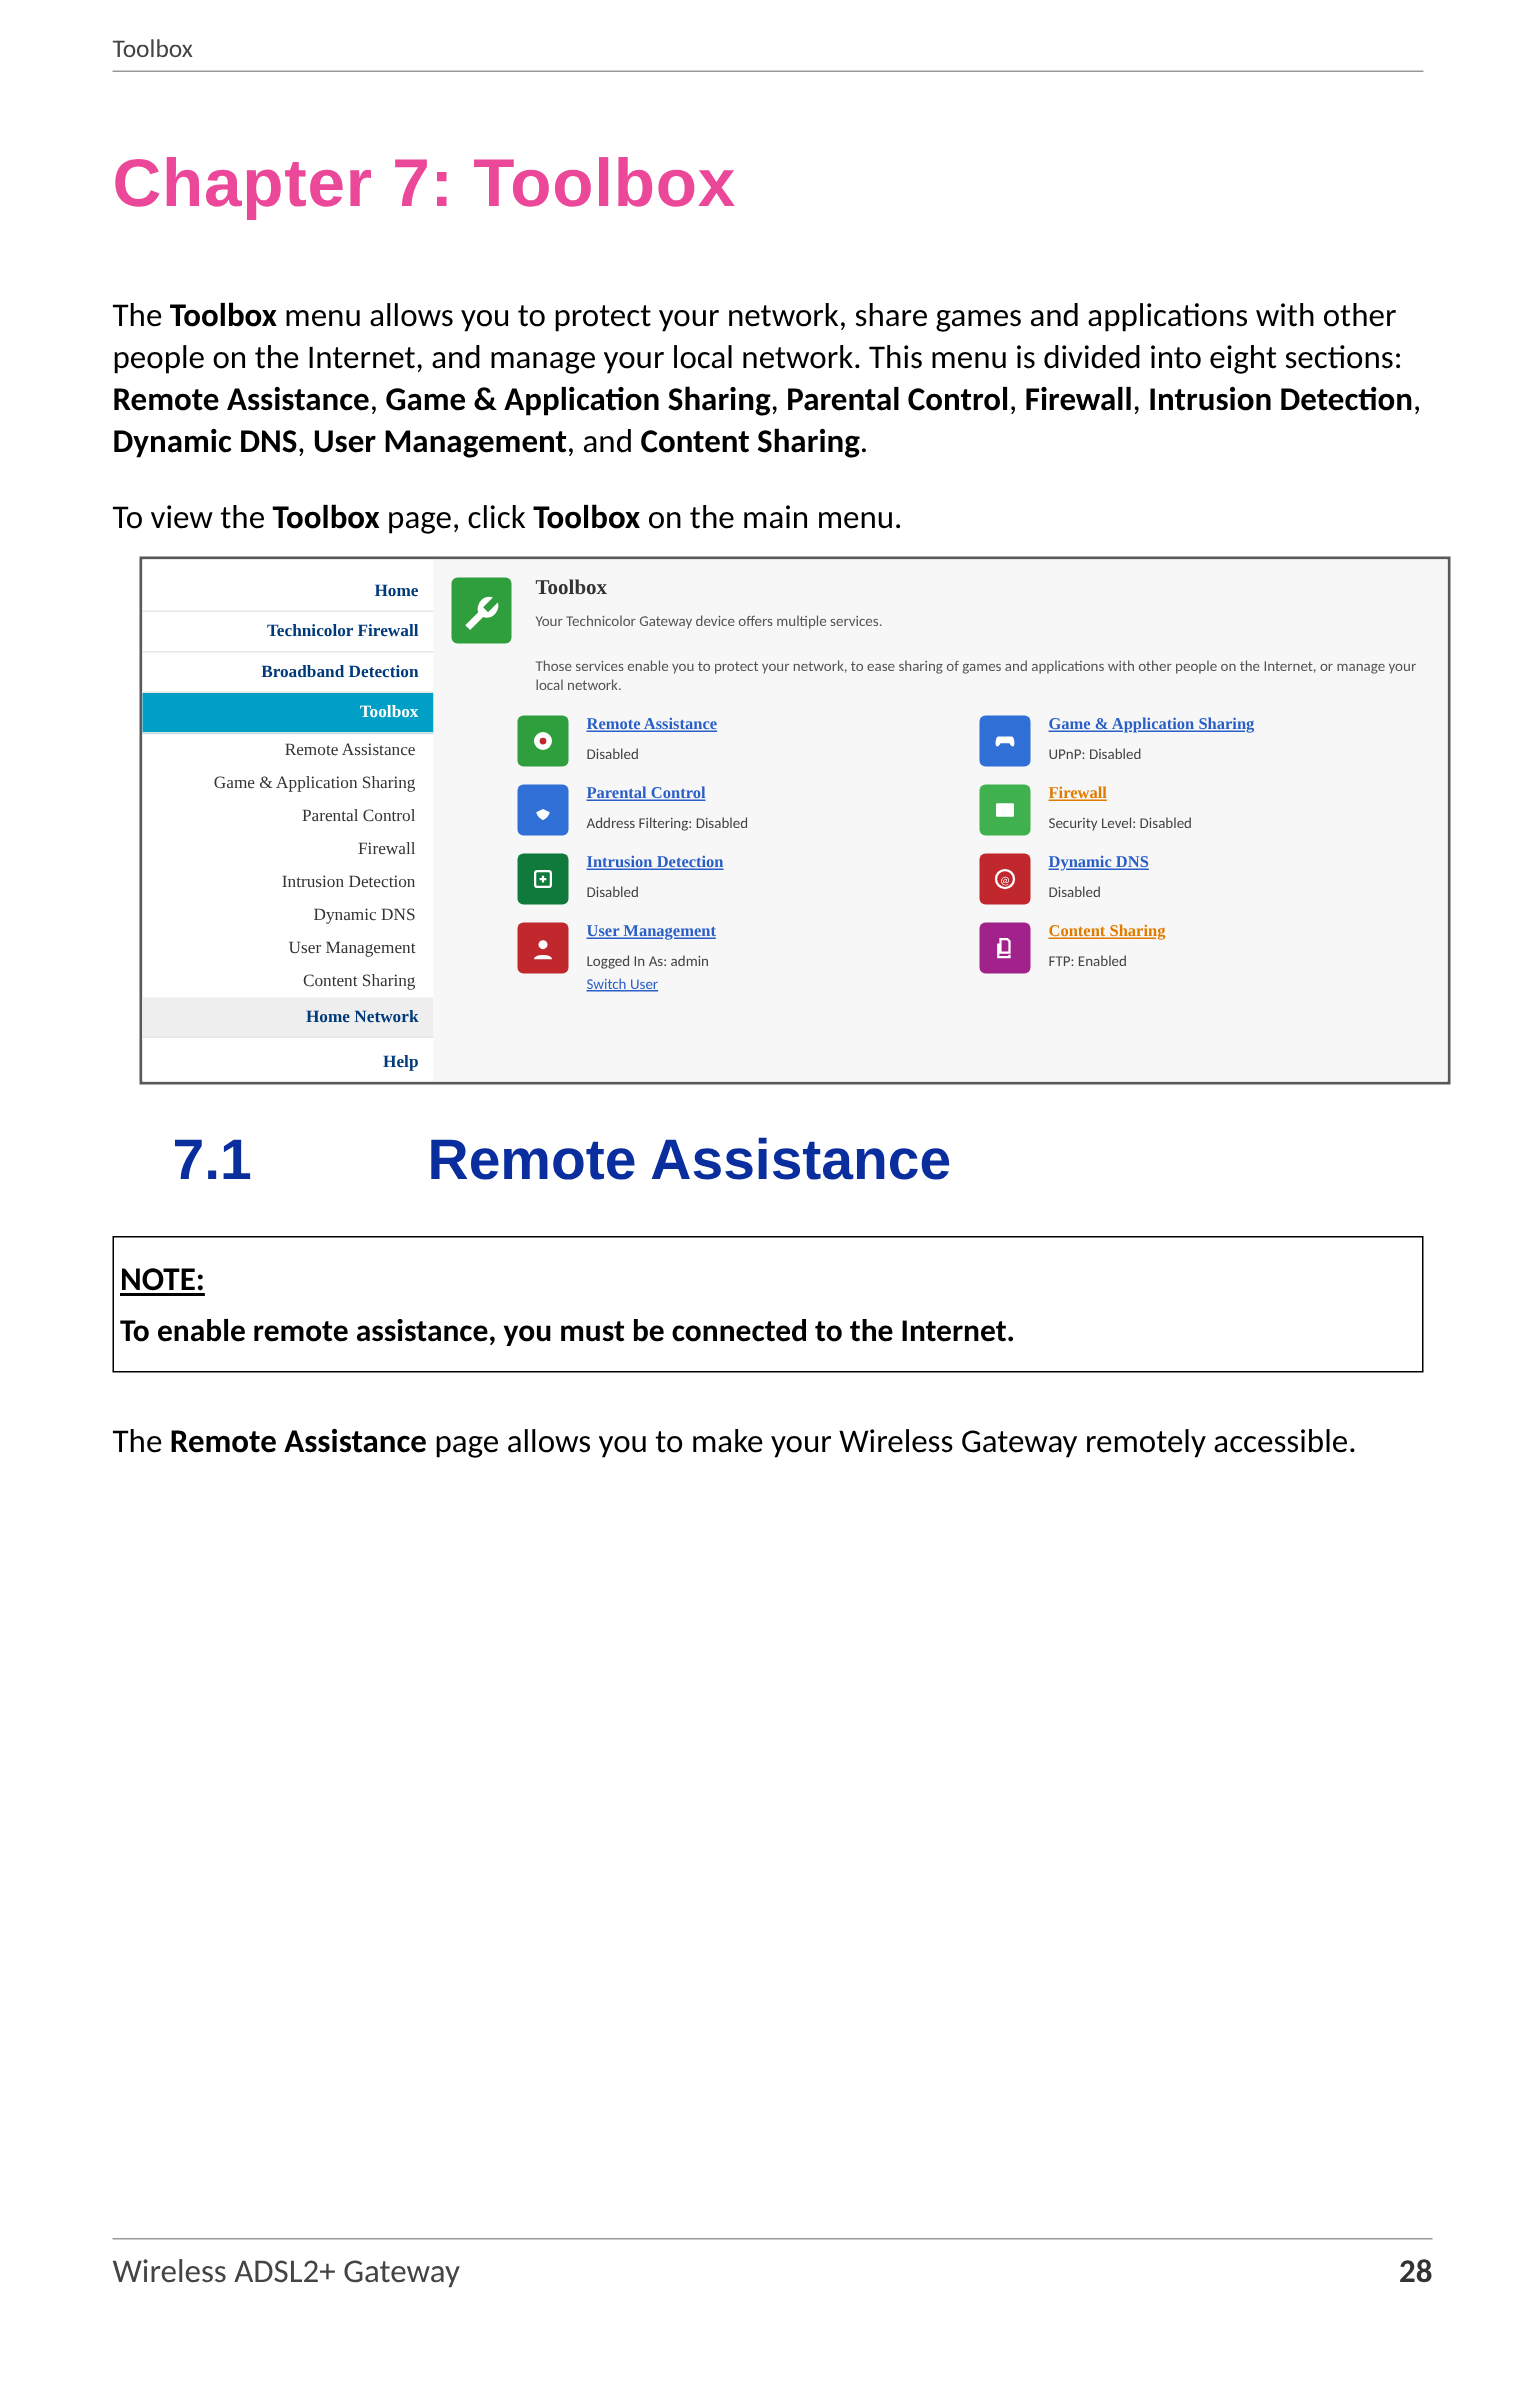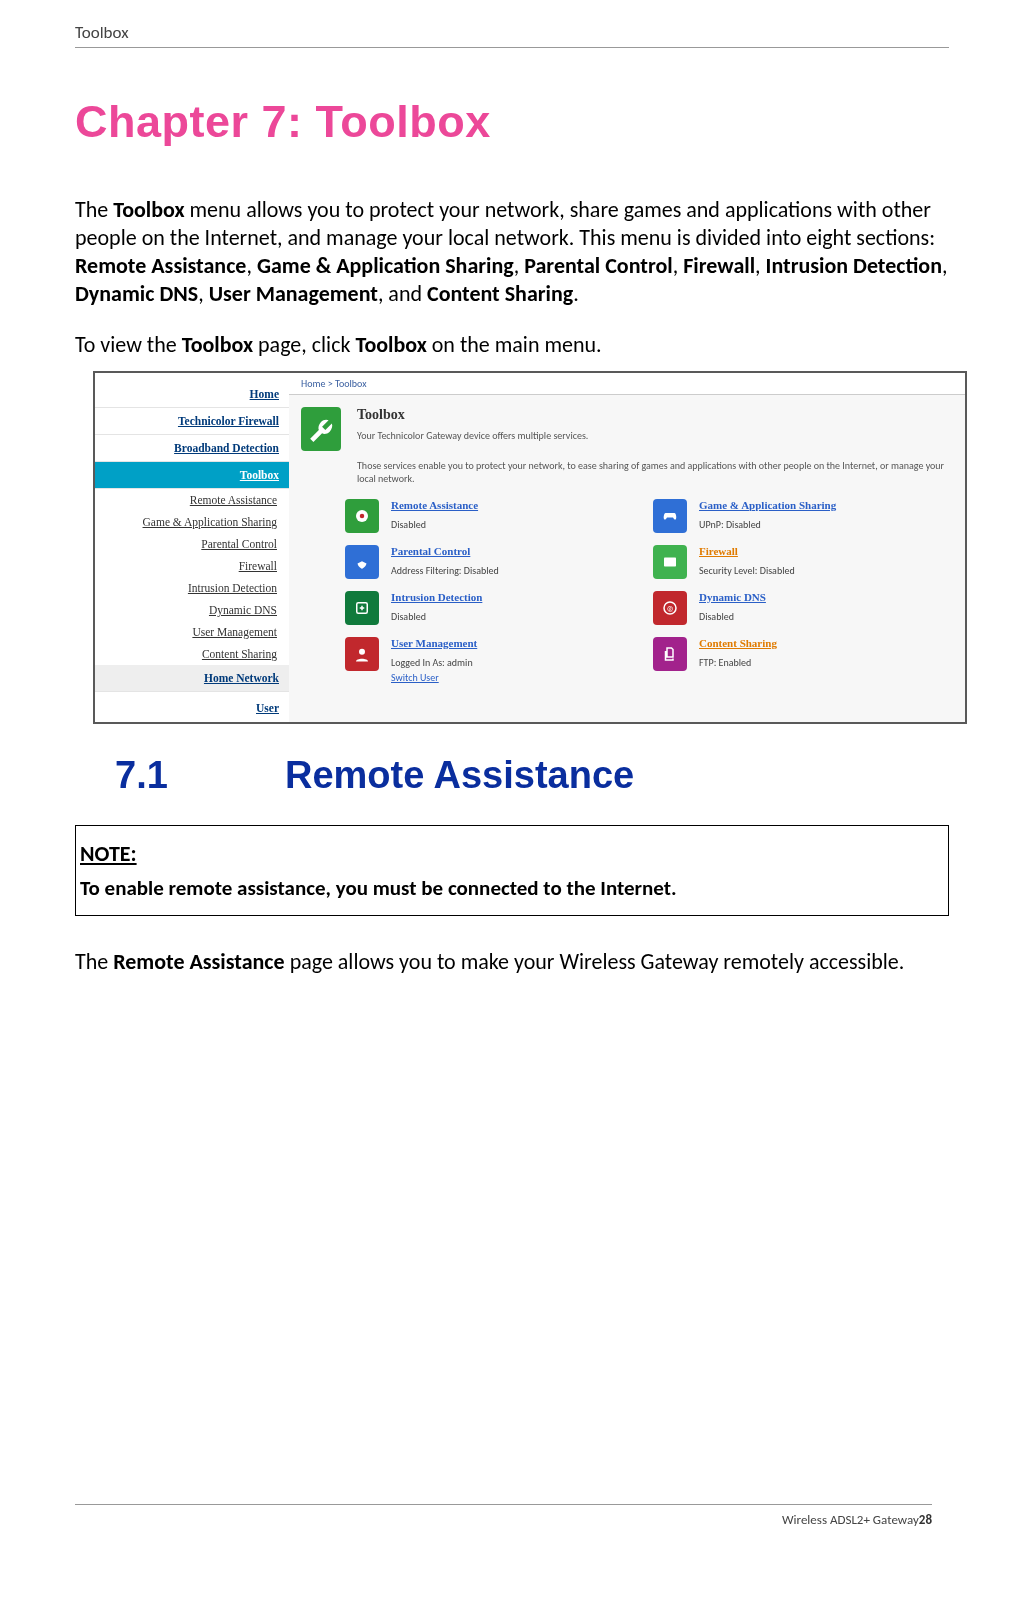--- a/index.html
+++ b/index.html
@@ -60,21 +60,20 @@
     padding-top: 8px;
   }
   .side-item {
     width: 100%;
     box-sizing: border-box;
     text-align: right;
     padding: 7px 10px 7px 0;
     color: #003a7a;
     font-weight: 700;
     border-bottom: 1px solid #e4e4e4;
-    text-decoration: underline;
   }
   .side-item.sub { font-weight: 400; color: #333; border: none; padding: 5px 12px 5px 0; }
   .side-item.active { background: #00a0c6; color: #fff; }
   .side-item.section { background: #eeeeee; color: #003a7a; }
   .side-item.bottom { border: none; padding-top: 10px; }
   
   .shot-main {
     flex: 1;
     background: #f7f7f7;
     padding: 0 0 30px 0;
@@ -157,26 +156,26 @@
   }
   .note-box .note-body {
     font-size: 21px;
     margin-top: 8px;
     font-weight: bold;
   }
   
   .foot {
     position: absolute;
     bottom: 70px;
-    left: 75px; right: 92px;
+    left: 75px; right: 69px;
     border-top: 1px solid #999;
     padding-top: 7px;
     display: flex;
-    justify-content: flex-end;
-    font-size: 13px;
+    justify-content: space-between;
+    font-size: 22px;
     color: #444;
   }
   .foot .pn { font-weight: 700; color:#333;}
 </style>
 </head>
 <body>
 
 <div class="page">
 
   <div class="header-line">Toolbox</div>
@@ -200,25 +199,24 @@
         <div class="side-item active">Toolbox</div>
         <div class="side-item sub">Remote Assistance</div>
         <div class="side-item sub">Game &amp; Application Sharing</div>
         <div class="side-item sub">Parental Control</div>
         <div class="side-item sub">Firewall</div>
         <div class="side-item sub">Intrusion Detection</div>
         <div class="side-item sub">Dynamic DNS</div>
         <div class="side-item sub">User Management</div>
         <div class="side-item sub">Content Sharing</div>
         <div class="side-item section">Home Network</div>
-        <div class="side-item bottom">User</div>
+        <div class="side-item bottom">Help</div>
       </div>
 
       <div class="shot-main">
-        <div class="crumb">Home &gt; Toolbox</div>
         <div class="main-head">
           <div class="big-ico">
             <svg viewBox="0 0 24 24">
                 <path d="M22 7l-6 6-3-3 6-6c-2-1-5-.5-7 1.5S9 11 10 13l-8 8 3 3 8-8c2 1 5 .5 7-1.5S23 9 22 7z"></path>
               </svg>
           </div>
           <div class="main-head-text">
             <h3>Toolbox</h3>
             <p>Your Technicolor Gateway device offers multiple services.</p>
           </div>

